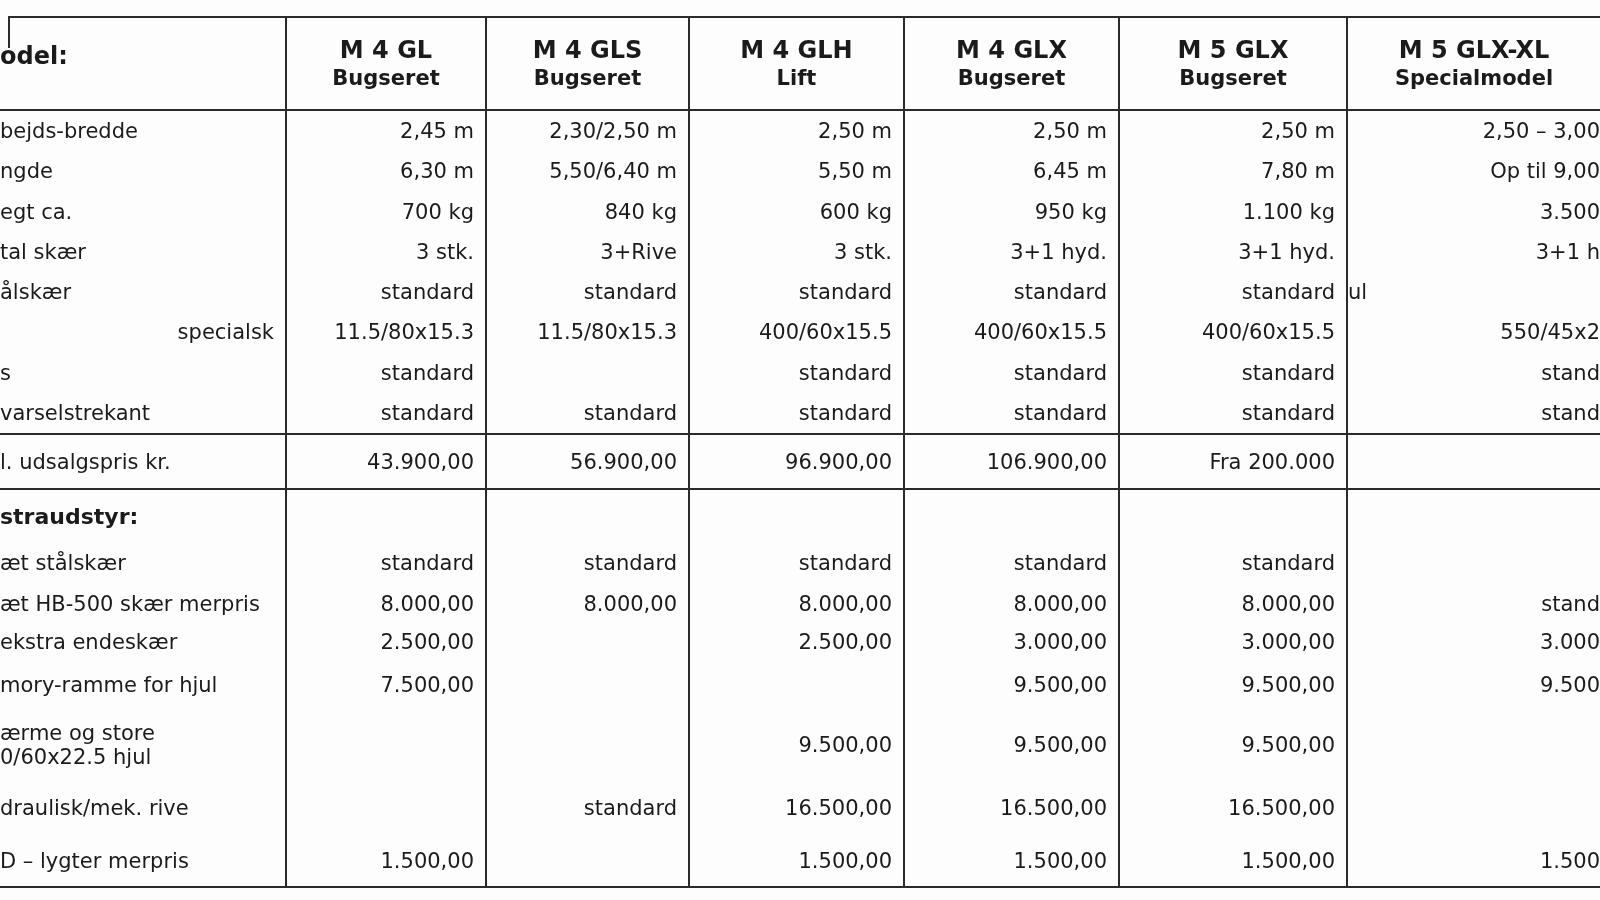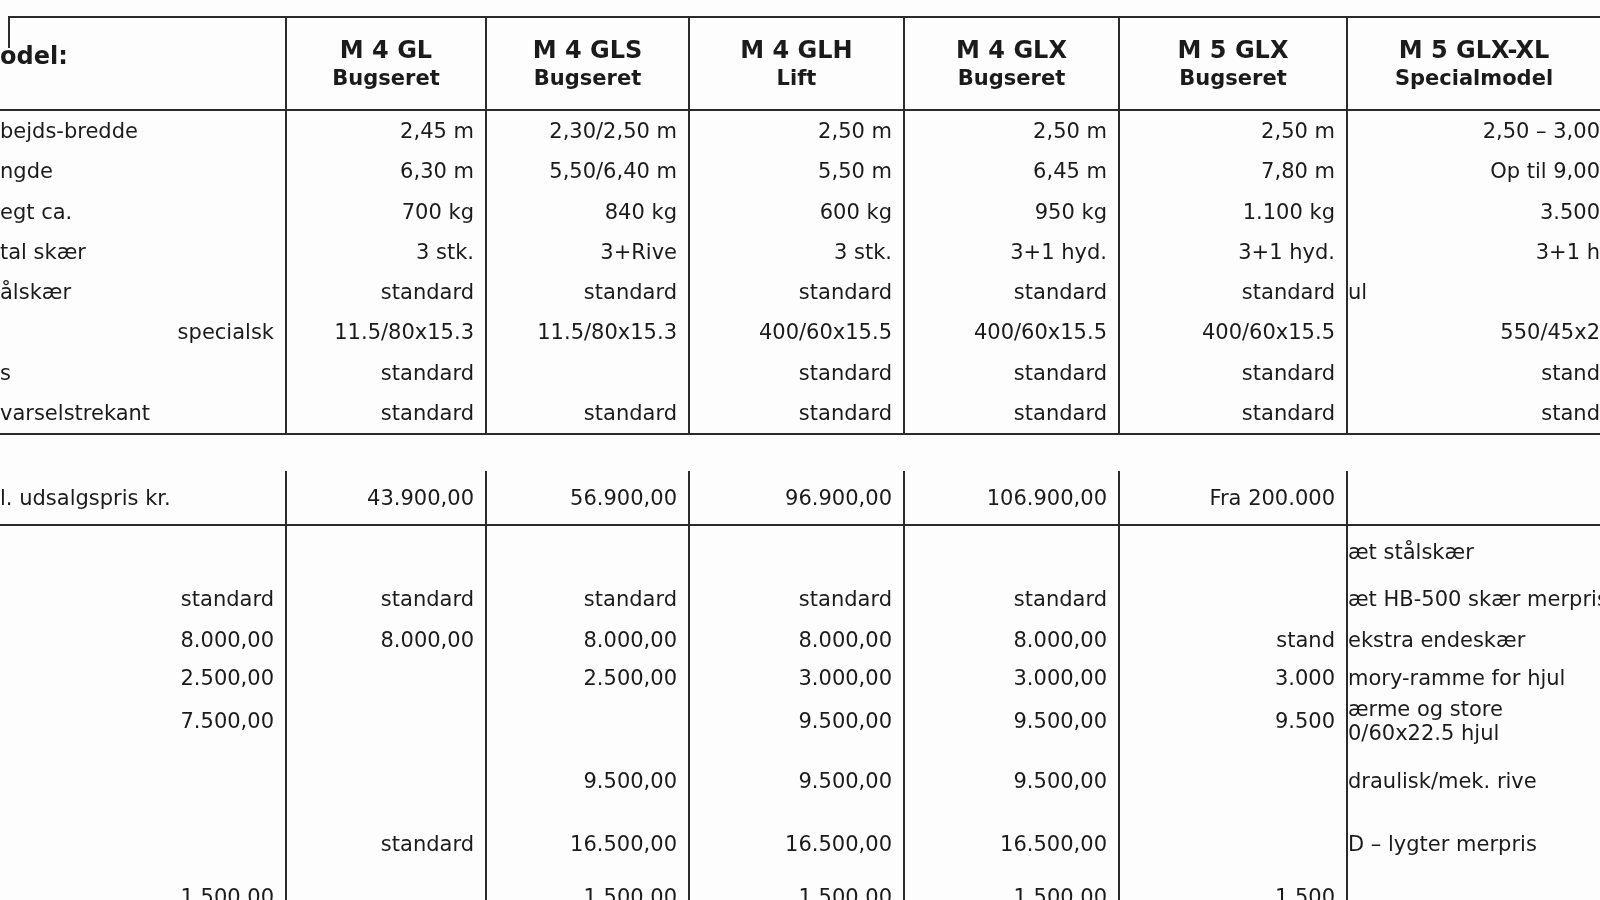--- a/index.html
+++ b/index.html
@@ -38,21 +38,21 @@
   .hcell{flex-direction:column;justify-content:center;align-items:center;padding:0 0 0 0;}
   .hmodel{font-weight:bold;font-size:24px;line-height:1.25;}
   .hsub{font-weight:bold;font-size:21px;line-height:1.25;}
   .corner{align-items:flex-start;justify-content:flex-start;padding-top:24px;
           font-weight:bold;font-size:24px;}
 
   
   .spec{height:324px;border-bottom:2px solid var(--ln);grid-auto-rows:40.25px;text-align:right;}
 
   
-  .price{height:55px;border-bottom:2px solid var(--ln);grid-auto-rows:53px;margin-top:36px;}
+  .price{height:55px;border-bottom:2px solid var(--ln);grid-auto-rows:53px;}
 
   
   .extra{height:398px;border-bottom:2px solid var(--ln);
          grid-template-rows:52px 42px 39px 38px 48px 72px 54px 51px;}
   .sect{font-weight:bold;font-size:22px;}
   .two{white-space:pre-line;line-height:1.15;}
 
   .footer{
     position:absolute;left:30px;top:891px;width:1570px;
     font-size:20px;color:#3a3a3a;white-space:nowrap;overflow:hidden;
@@ -165,20 +165,21 @@
     <div class="grid price">
       <div class="c l">l. udsalgspris kr.</div>
       <div class="c">43.900,00</div>
       <div class="c">56.900,00</div>
       <div class="c">96.900,00</div>
       <div class="c">106.900,00</div>
       <div class="c">Fra 200.000</div>
     </div>
 
     <div class="grid extra">
+      <div class="c l sect">straudstyr:</div>
       <div class="c"></div>
       <div class="c"></div>
       <div class="c"></div>
       <div class="c"></div>
       <div class="c"></div>
       <div class="c"></div>
 
       <div class="c l">æt stålskær</div>
       <div class="c">standard</div>
       <div class="c">standard</div>

